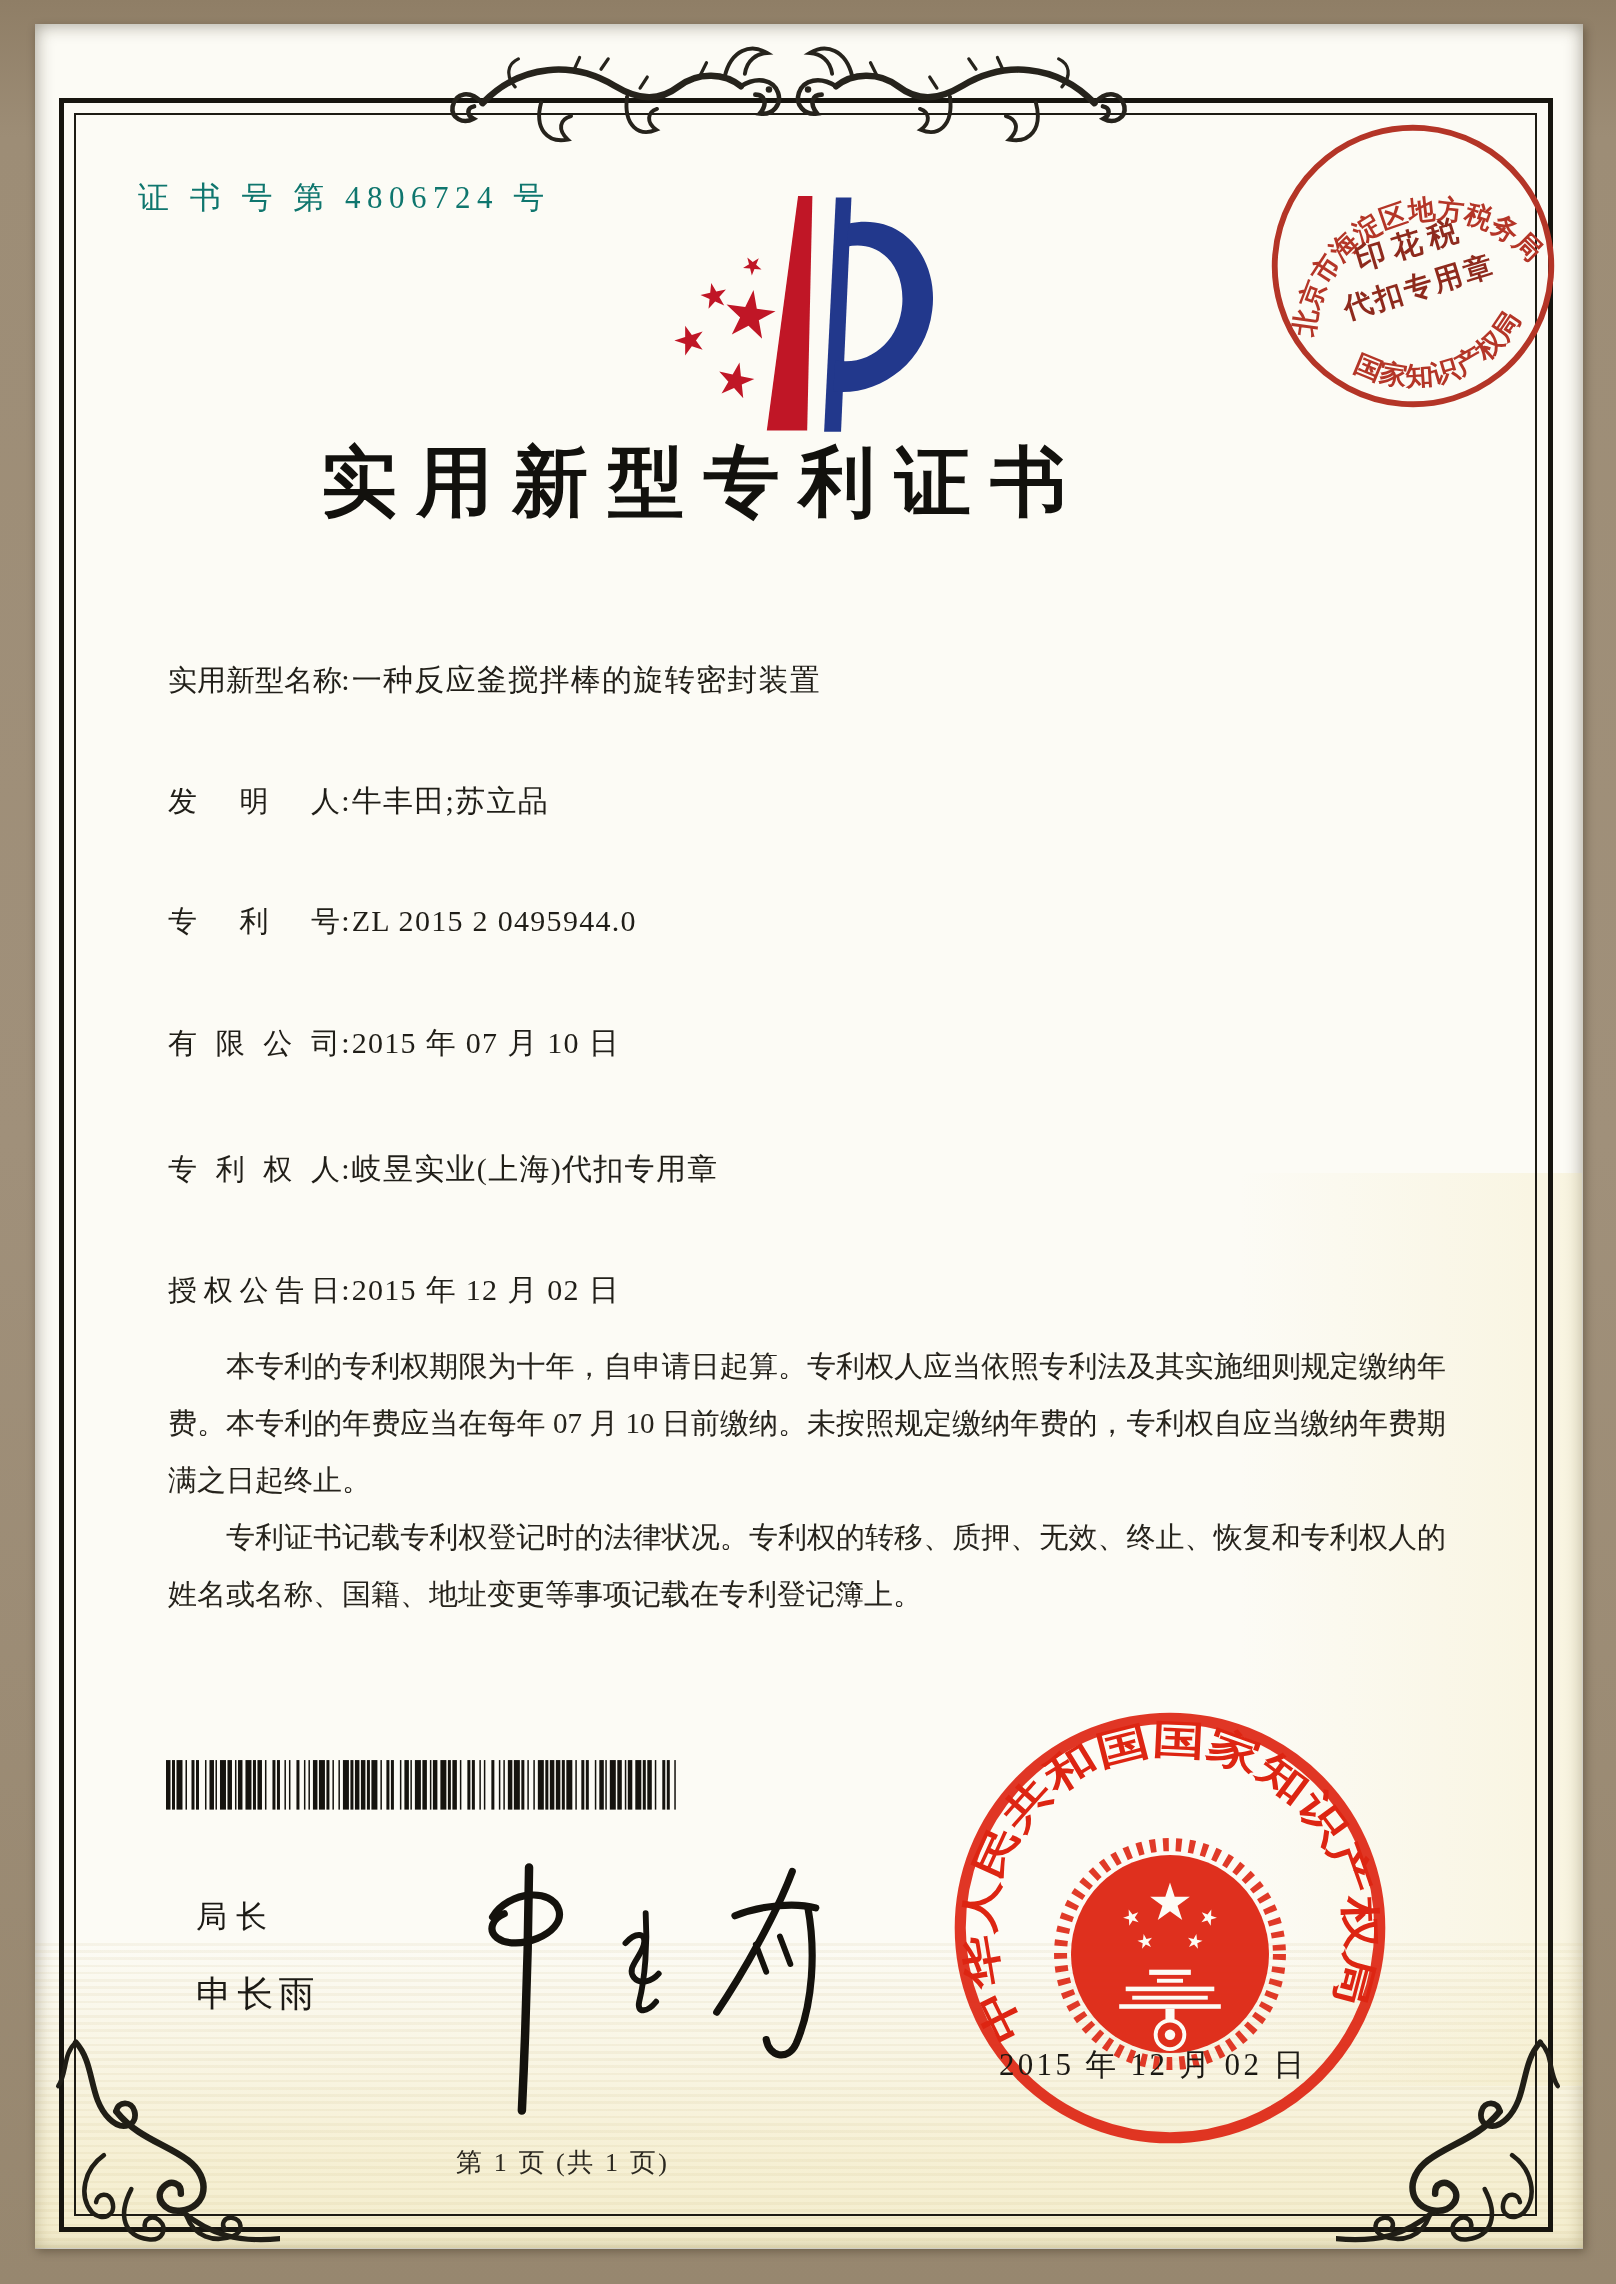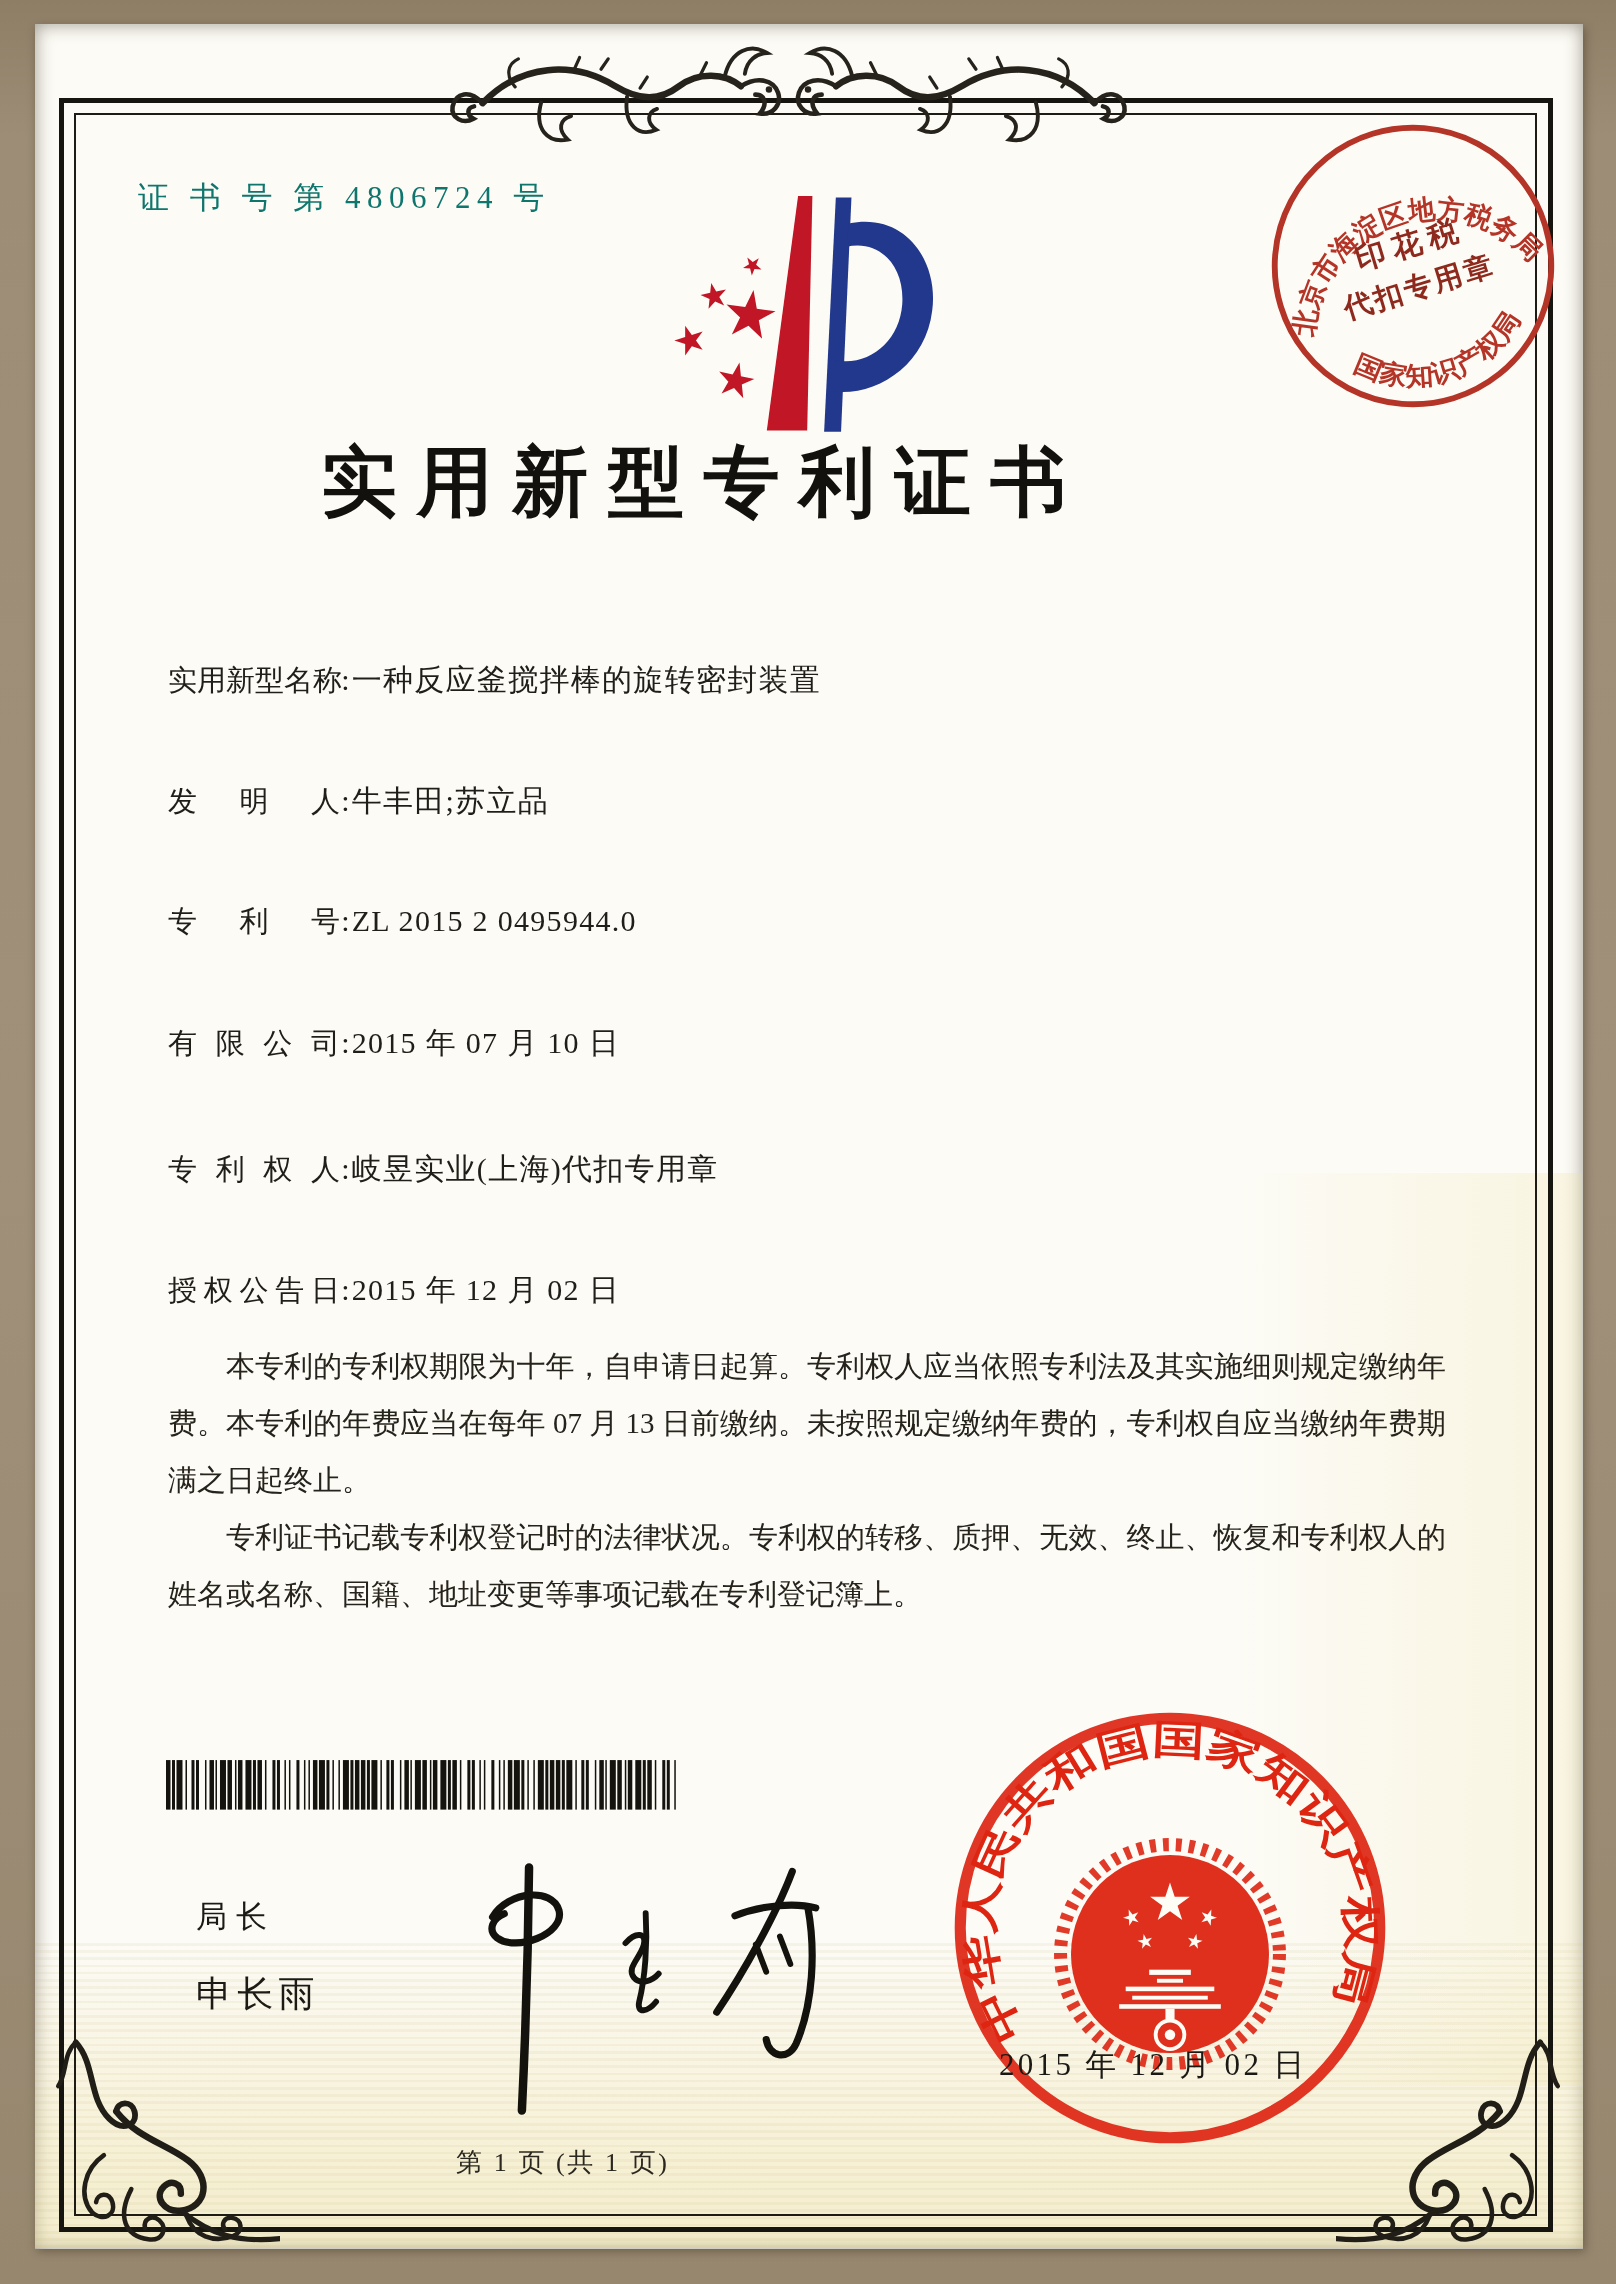--- a/index.html
+++ b/index.html
@@ -166,21 +166,21 @@
   <span class="field-label">有限公司</span><span class="field-colon">:</span><span class="field-value">2015 年 07 月 10 日</span>
 </div>
 <div class="field-row" style="top:1149px">
   <span class="field-label">专利权人</span><span class="field-colon">:</span><span class="field-value">岐昱实业(上海)代扣专用章</span>
 </div>
 <div class="field-row" style="top:1270px">
   <span class="field-label">授权公告日</span><span class="field-colon">:</span><span class="field-value">2015 年 12 月 02 日</span>
 </div>
 
 <div class="body-text">
-  <p>本专利的专利权期限为十年，自申请日起算。专利权人应当依照专利法及其实施细则规定缴纳年费。本专利的年费应当在每年 07 月 13 日前缴纳。未按照规定缴纳年费的，专利权自应当缴纳年费期满之日起终止。</p>
+  <p>本专利的专利权期限为十年，自申请日起算。专利权人应当依照专利法及其实施细则规定缴纳年费。本专利的年费应当在每年 07 月 10 日前缴纳。未按照规定缴纳年费的，专利权自应当缴纳年费期满之日起终止。</p>
   <p>专利证书记载专利权登记时的法律状况。专利权的转移、质押、无效、终止、恢复和专利权人的姓名或名称、国籍、地址变更等事项记载在专利登记簿上。</p>
 </div>
 
 <svg class="barcode" id="barcode-svg" width="515" height="51" viewBox="0 0 790 78">
     <rect x="0.0" y="0" width="6.9" height="76" fill="#15130e"></rect>
     <rect x="9.2" y="0" width="4.6" height="76" fill="#15130e"></rect>
     <rect x="16.1" y="0" width="9.2" height="76" fill="#15130e"></rect>
     <rect x="29.9" y="0" width="2.3" height="76" fill="#15130e"></rect>
     <rect x="39.1" y="0" width="4.6" height="76" fill="#15130e"></rect>
     <rect x="46.0" y="0" width="4.6" height="76" fill="#15130e"></rect>

